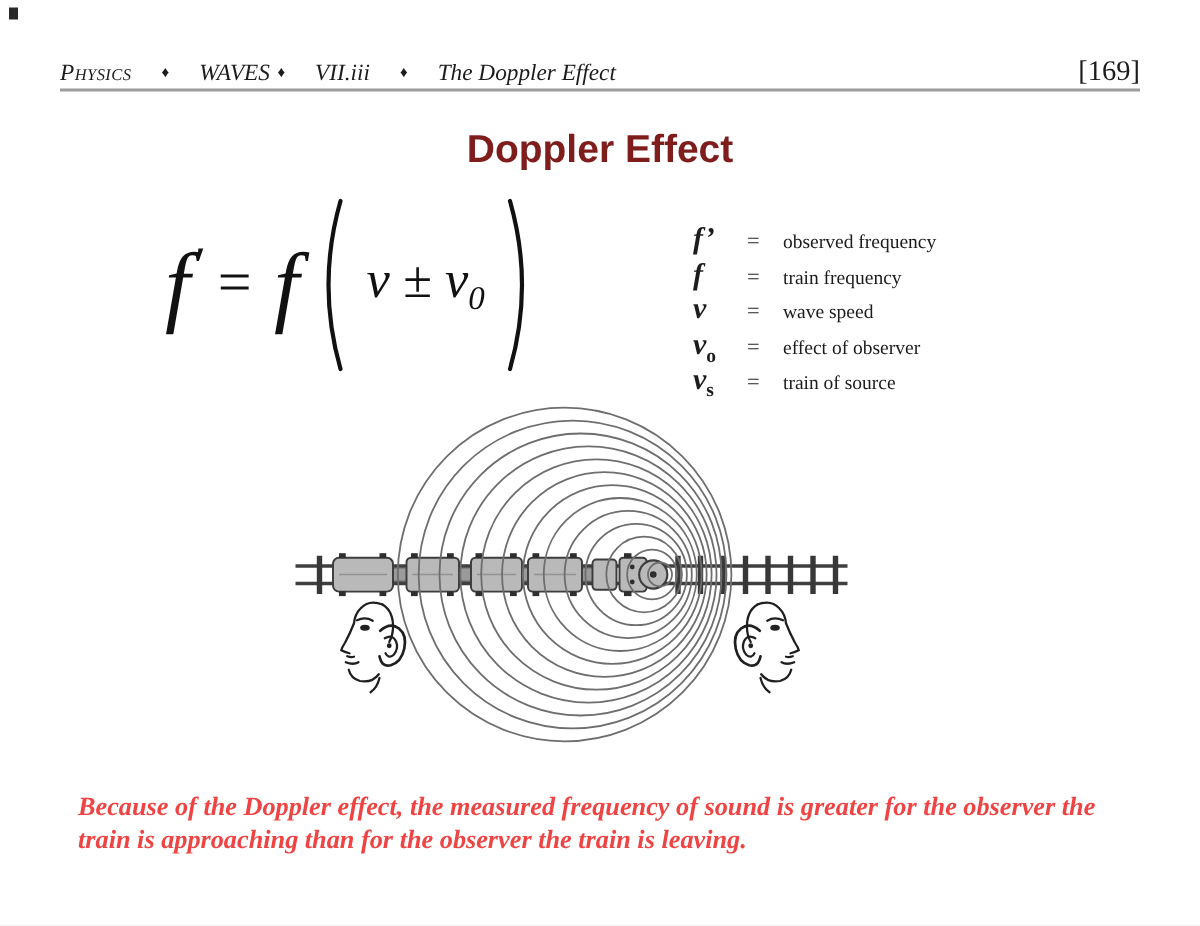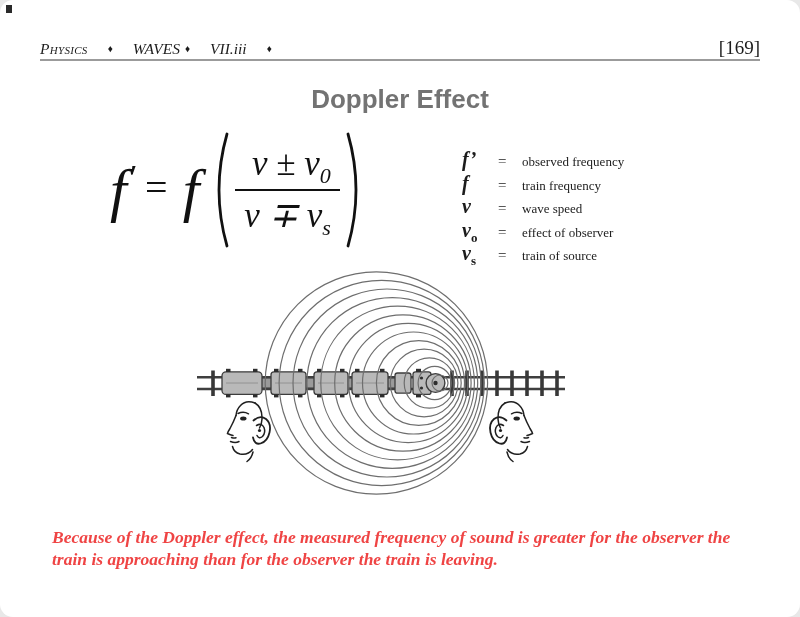--- a/index.html
+++ b/index.html
@@ -1,33 +1,33 @@
 <!DOCTYPE html>
 <html><head>
 <meta charset="utf-8">
 <style>
   html,body{margin:0;padding:0;background:#e8e8e8;}
   .page{position:relative;width:800px;height:617px;background:#ffffff;overflow:hidden;
-        font-family:"Liberation Serif",serif;color:#1c1c1c;border-radius:13px;}
+        font-family:"Liberation Serif",serif;color:#1c1c1c;}
   .artifact{position:absolute;left:6px;top:5px;width:6px;height:8px;background:#2a2a2a;}
 
   
   .header{position:absolute;left:40px;top:37px;right:40px;display:flex;align-items:baseline;
           font-size:15.5px;font-style:italic;}
   .hdr-left{display:flex;align-items:baseline;}
   .hdr-item{white-space:nowrap;}
   .smallcaps{font-variant:small-caps;letter-spacing:.3px;}
   .dia{font-style:normal;font-size:10px;margin:0 20px;align-self:center;transform:translateY(-1px);}
   .dia.tight{margin-left:5px;}
   .pagenum{margin-left:auto;font-style:normal;font-size:19px;}
   .rule{position:absolute;left:40px;top:59px;width:720px;height:2px;background:#9b9b9b;}
 
   
   .title{position:absolute;left:0;top:84px;width:100%;text-align:center;
-         font-family:"Liberation Sans",sans-serif;font-weight:bold;font-size:26px;color:#737373;}
+         font-family:"Liberation Sans",sans-serif;font-weight:bold;font-size:26px;color:#7f1d1d;}
 
   
   .formula{position:absolute;left:110px;top:126px;height:128px;display:flex;align-items:center;color:#111;}
   .f-lhs,.f-coeff{font-style:italic;font-size:60px;line-height:1;}
   .f-prime{font-size:34px;vertical-align:22px;margin-left:1px;}
   .f-eq{font-size:40px;margin:0 15px 6px 10px;}
   .f-coeff{margin-right:8px;}
   .paren{display:block;}
   .frac{display:flex;flex-direction:column;align-items:flex-end;margin:0 4px;
         font-style:italic;font-size:35px;line-height:1.15;}
@@ -58,37 +58,37 @@
   <div class="artifact"></div>
 
   <div class="header">
     <div class="hdr-left">
       <span class="hdr-item smallcaps">Physics</span>
       <span class="dia">♦</span>
       <span class="hdr-item">WAVES</span>
       <span class="dia tight">♦</span>
       <span class="hdr-item">VII.iii</span>
       <span class="dia">♦</span>
+      <span class="hdr-item">The Doppler Effect</span>
     </div>
     <span class="pagenum">[169]</span>
   </div>
   <div class="rule"></div>
 
   <div class="title">Doppler Effect</div>
 
   <div class="formula">
     <span class="f-lhs"><span>f</span><span class="f-prime">′</span></span>
     <span class="f-eq">=</span>
     <span class="f-coeff">f</span>
     <svg class="paren" width="24" height="122" viewBox="0 0 24 122">
       <path d="M20,5 Q4,61 20,117" fill="none" stroke="#111" stroke-width="2.8" stroke-linecap="round"></path>
     </svg>
     <span class="frac">
       <span class="num"><span>v ± v</span><sub>0</sub></span>
-      <span class="den"><span>v ∓ v</span><sub>s</sub></span>
     </span>
     <svg class="paren" width="24" height="122" viewBox="0 0 24 122">
       <path d="M4,5 Q20,61 4,117" fill="none" stroke="#111" stroke-width="2.8" stroke-linecap="round"></path>
     </svg>
   </div>
 
   <div class="legend">
       <div class="legend-row">
         <span class="sym">f’</span>
         <span class="eq">=</span>

